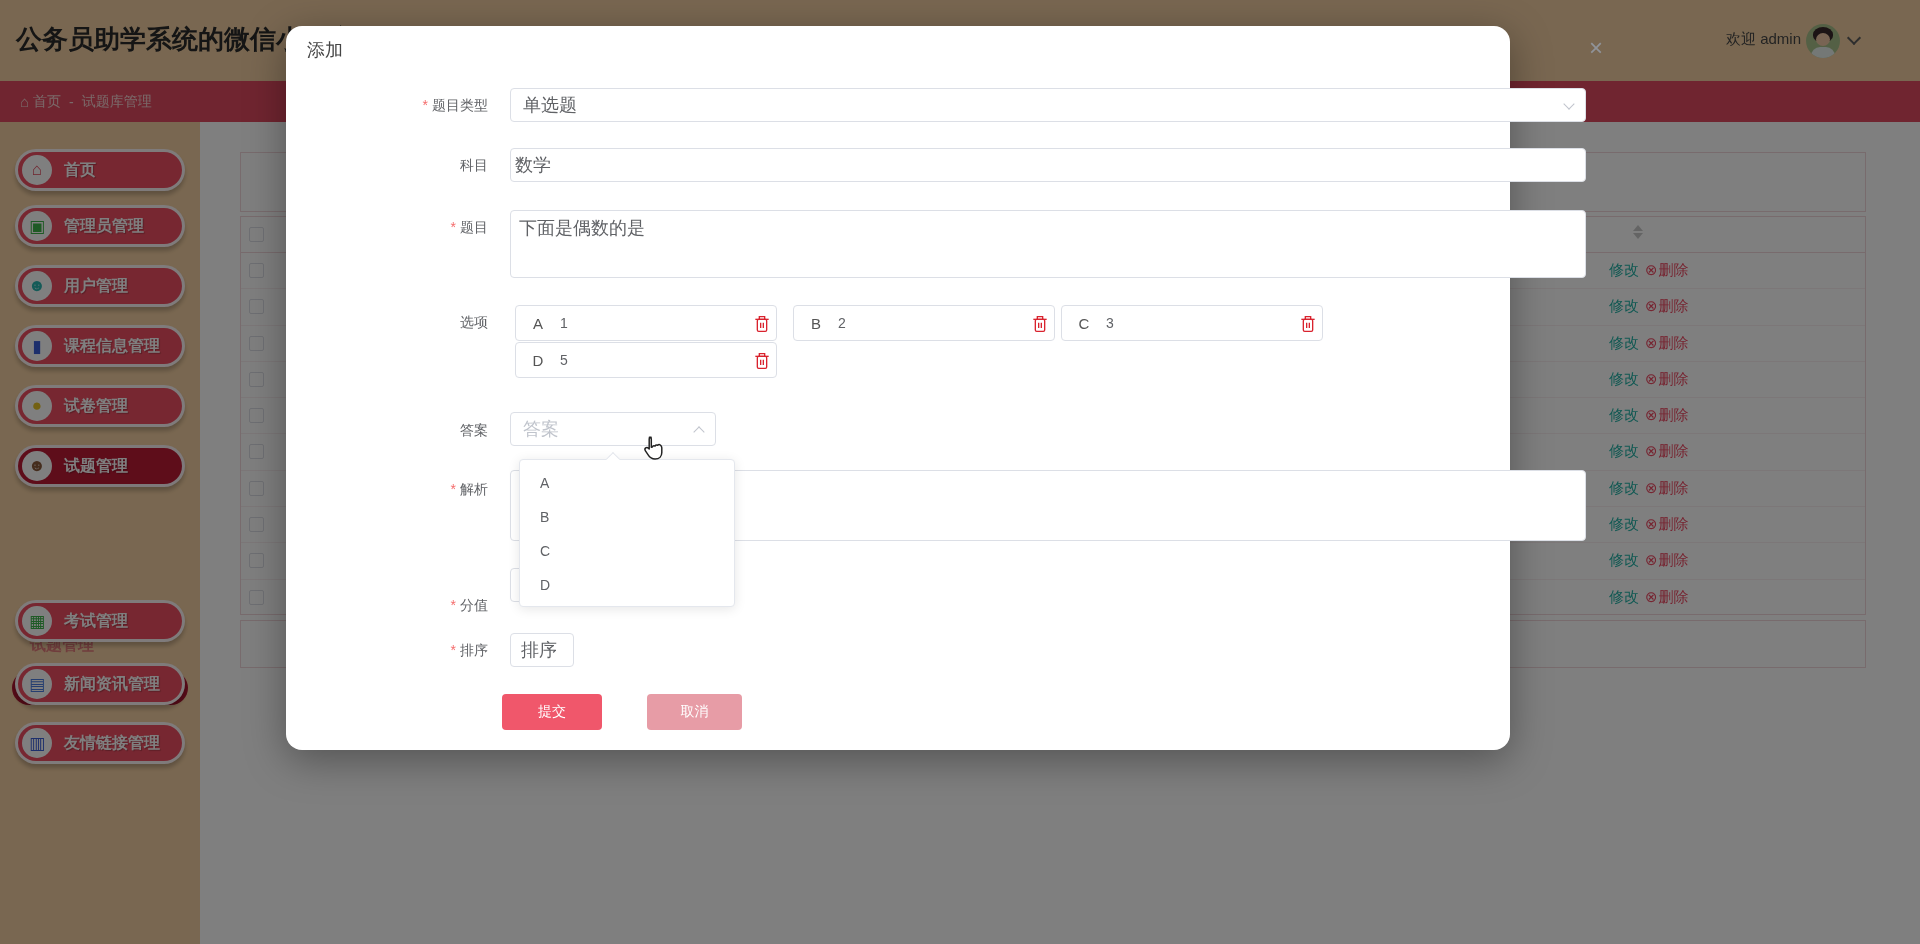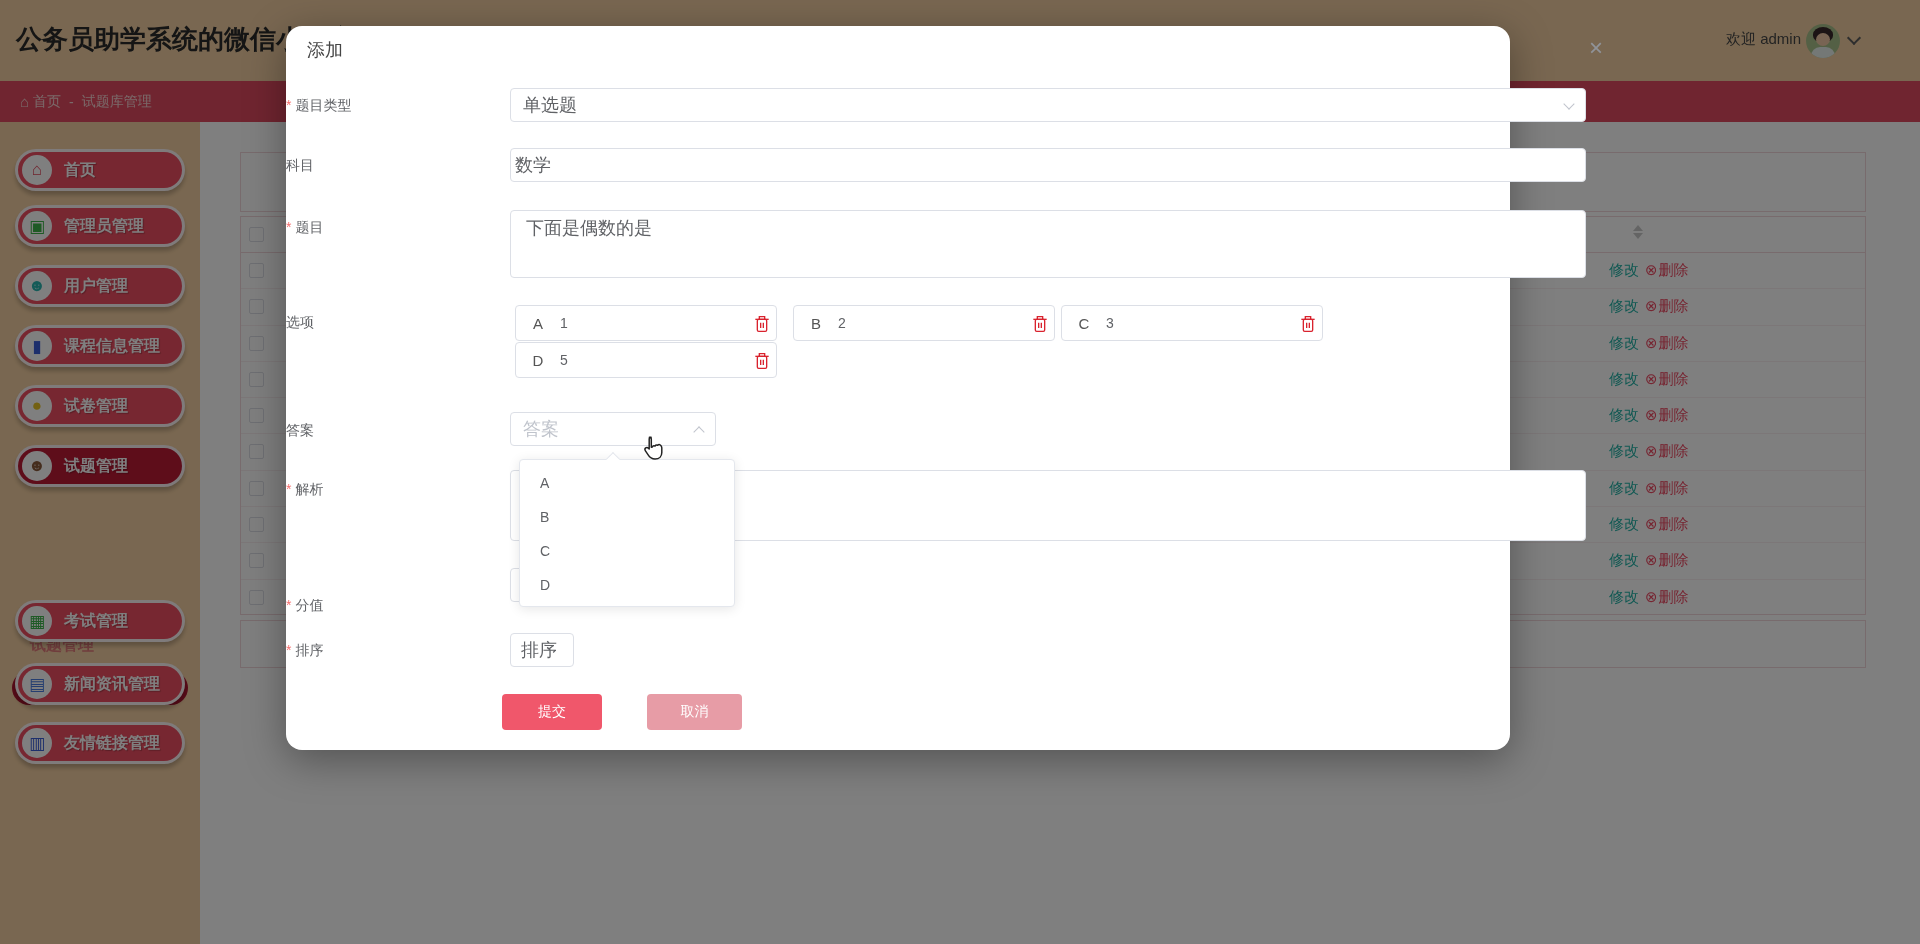--- a/index.html
+++ b/index.html
@@ -54,31 +54,31 @@
   .edit-link { position:absolute; left:1368px; top:8px; font-size:15px; color:#26b3a7; cursor:pointer; white-space:nowrap; }
   .del-link { position:absolute; left:1404px; top:8px; font-size:15px; color:#ed4a63; cursor:pointer; white-space:nowrap; }
   .del-link .oicon { font-size:15px; margin-right:1px; }
 
   
   .overlay { position:absolute; inset:0; background:rgba(0,0,0,0.5); z-index:40; }
   .modal { position:absolute; left:286px; top:26px; width:1224px; height:724px; background:#fff; border-radius:16px;
            box-shadow:0 10px 40px rgba(0,0,0,0.35); z-index:50; }
   .m-title { position:absolute; left:21px; top:12px; font-size:18px; color:#454545; }
   .m-close { position:absolute; left:1303px; top:10px; font-size:24px; color:#909399; cursor:pointer; line-height:1; }
-  .f-label { position:absolute; width:202px; font-size:14px; color:#606266; white-space:nowrap; }
+  .f-label { position:absolute; width:202px; text-align:right; font-size:14px; color:#606266; white-space:nowrap; }
   .req { color:#f56c6c; margin-right:4px; font-size:14px; }
   .ctl { position:absolute; left:224px; border:1px solid #dcdfe6; border-radius:4px; background:#fff;
          font-size:18px; color:#606266; }
   .sel { height:34px; line-height:32px; padding:0 30px 0 12px; cursor:pointer; }
   .sel .ph { color:#c0c4cc; }
   .chev { position:absolute; right:12px; width:8px; height:8px; border-right:1.5px solid #c0c4cc; border-bottom:1.5px solid #c0c4cc; }
   .chev.down { top:11px; transform:rotate(45deg); }
   .chev.up { top:15px; transform:rotate(225deg); }
   .inp { height:34px; line-height:32px; padding:0 4px; }
-  .ta { padding:7px 15px; line-height:20px; }
+  .ta { padding:7px 8px; line-height:20px; }
   .opt-box { position:absolute; height:36px; border:1px solid #dcdfe6; border-radius:4px; background:#fff;
              display:flex; align-items:center; }
   .opt-letter { width:44px; text-align:center; font-size:15px; color:#555; }
   .opt-val { flex:1; font-size:14px; color:#606266; }
   .trash { position:absolute; right:6px; top:9px; cursor:pointer; }
   .dropdown { position:absolute; left:233px; top:433px; width:216px; height:148px; background:#fff;
               border:1px solid #e4e7ed; border-radius:4px; box-shadow:0 2px 12px rgba(0,0,0,0.1); padding-top:6px; z-index:5; }
   .dropdown .notch { position:absolute; left:88px; top:-6px; width:10px; height:10px; background:#fff;
                      border-left:1px solid #e4e7ed; border-top:1px solid #e4e7ed; transform:rotate(45deg); }
   .dd-item { height:34px; line-height:34px; padding-left:20px; font-size:14px; color:#606266; cursor:pointer; }

